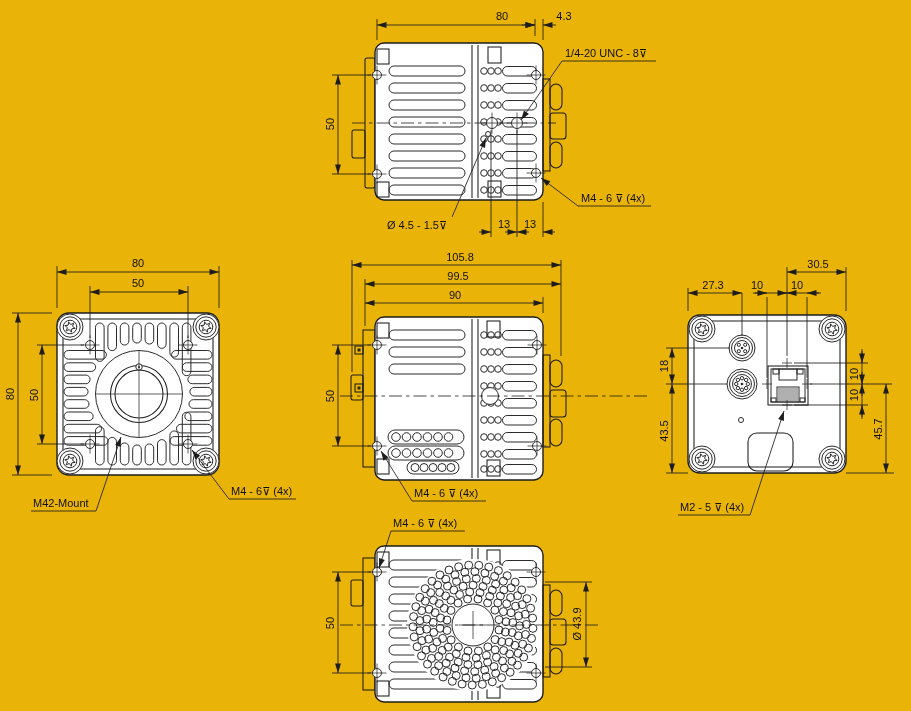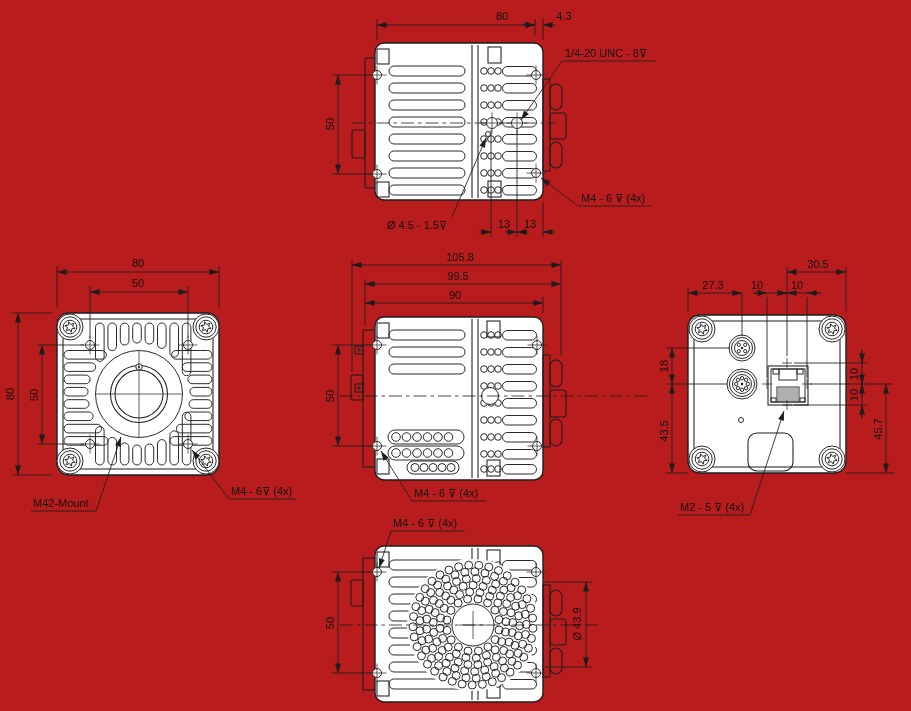--- a/index.html
+++ b/index.html
@@ -1,16 +1,16 @@
 <!DOCTYPE html>
 <html><head>
 <meta charset="utf-8">
 <style>
   html,body{margin:0;padding:0;background:#ffffff;}
-  #stage{position:relative;width:911px;height:711px;background:#b91c1c;overflow:hidden;}
+  #stage{position:relative;width:911px;height:711px;background:#eab308;overflow:hidden;}
   svg{display:block;}
   .ol  {fill:#ffffff;stroke:#1d1d1d;stroke-width:1.4;}
   .ol2 {fill:none;stroke:#1d1d1d;stroke-width:1.05;}
   .fin {fill:none;stroke:#2b2b2b;stroke-width:1;}
   .hole{fill:#ffffff;stroke:#2b2b2b;stroke-width:1;}
   .thin{stroke:#2b2b2b;stroke-width:0.75;fill:none;}
   .dim {stroke:#1d1d1d;stroke-width:0.85;fill:none;}
   .cl  {stroke:#1d1d1d;stroke-width:0.8;fill:none;stroke-dasharray:13 4 3.5 4;}
   text {font-family:"Liberation Sans","DejaVu Sans",sans-serif;font-size:11px;fill:#101010;}
   .mid {text-anchor:middle;}

